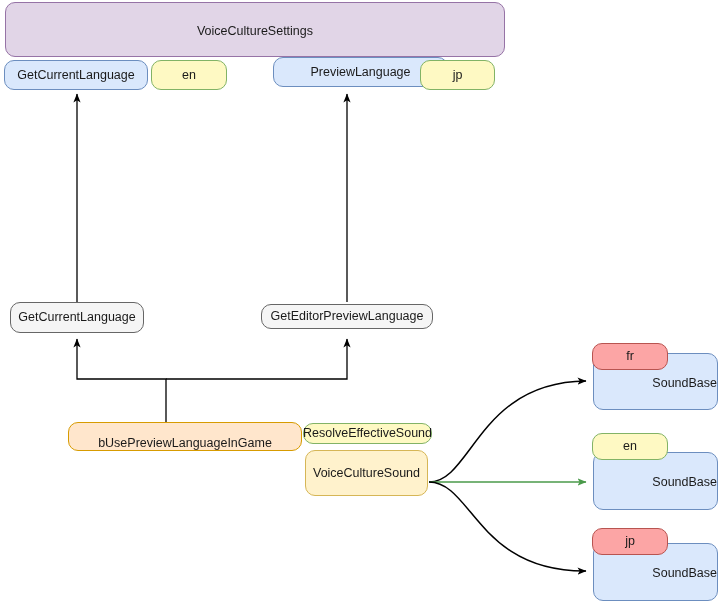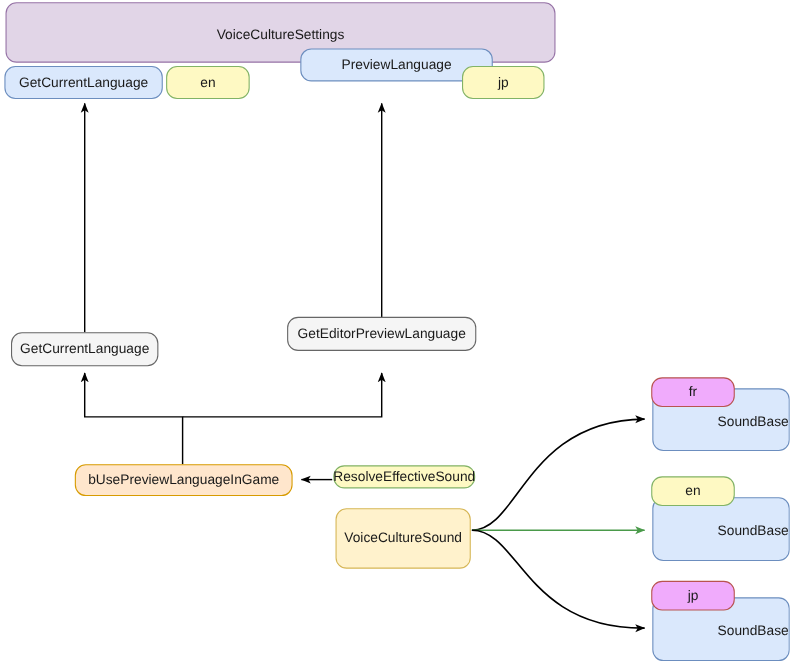--- a/index.html
+++ b/index.html
@@ -33,21 +33,21 @@
     text-align: center;
     line-height: 1.15;
     white-space: nowrap;
   }
   .n-purple { background: #e1d5e7; border-color: #9673a6; }
   .n-blue   { background: #dae8fc; border-color: #6c8ebf; }
   .n-green  { background: #fef9c3; border-color: #82b366; }
   .n-grey   { background: #f5f5f5; border-color: #666666; }
   .n-orange { background: #ffe6cc; border-color: #d79b00; }
   .n-yellow { background: #fff2cc; border-color: #d6b656; }
-  .n-red    { background: #f0abfc; border-color: #b85450; }
+  .n-red    { background: #fca5a5; border-color: #b85450; }
 
   .container-label {
     align-items: flex-start;
     padding-top: 21px;
   }
   .sb-label {
     align-items: flex-start;
     padding-top: 22px;
     justify-content: flex-end;
   }
@@ -109,43 +109,43 @@
     <span>VoiceCultureSettings</span>
   </div>
 
   <div class="node n-blue" style="left:4px; top:60px; width:144px; height:30px;">
     <span>GetCurrentLanguage</span>
   </div>
   <div class="node n-green" style="left:151px; top:60px; width:76px; height:30px;">
     <span>en</span>
   </div>
 
-  <div class="node n-blue" style="left:273px; top:44px; width:175px; height:30px;">
+  <div class="node n-blue" style="left:273px; top:57px; width:175px; height:30px;">
     <span>PreviewLanguage</span>
   </div>
   <div class="node n-green" style="left:420px; top:60px; width:75px; height:30px;">
     <span>jp</span>
   </div>
 
   <div class="node n-grey" style="left:10px; top:302px; width:134px; height:31px;">
     <span>GetCurrentLanguage</span>
   </div>
 
-  <div class="node n-grey" style="left:261px; top:288px; width:172px; height:31px;align-items:center;">
+  <div class="node n-grey" style="left:261px; top:304px; width:172px; height:25px;align-items:center;">
     <span>GetEditorPreviewLanguage</span>
   </div>
 
-  <div class="node n-orange" style="left:68px; top:422px; width:198px; height:29px;">
+  <div class="node n-orange" style="left:68px; top:422px; width:234px; height:29px;align-items:flex-end;">
     <span>bUsePreviewLanguageInGame</span>
   </div>
 
   <div class="node n-green" style="left:303px; top:423px; width:129px; height:21px; z-index:3;">
     <span>ResolveEffectiveSound</span>
   </div>
-  <div class="node n-yellow" style="left:305px; top:450px; width:123px; height:55px; z-index:2;margin-top:12px;">
+  <div class="node n-yellow" style="left:305px; top:450px; width:123px; height:46px; z-index:2;">
     <span>VoiceCultureSound</span>
   </div>
 
   <div class="node n-blue sb-label" style="left:593px; top:353px; width:125px; height:57px; z-index:1;">
     <span>SoundBase</span>
   </div>
   <div class="node n-red" style="left:592px; top:343px; width:76px; height:27px; z-index:3;">
     <span>fr</span>
   </div>
 

